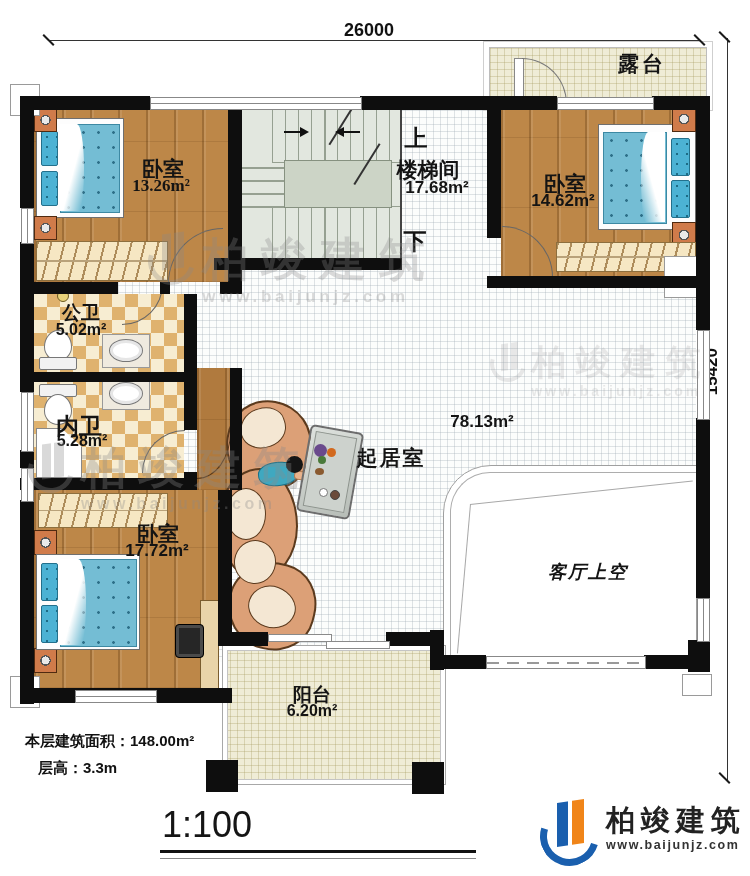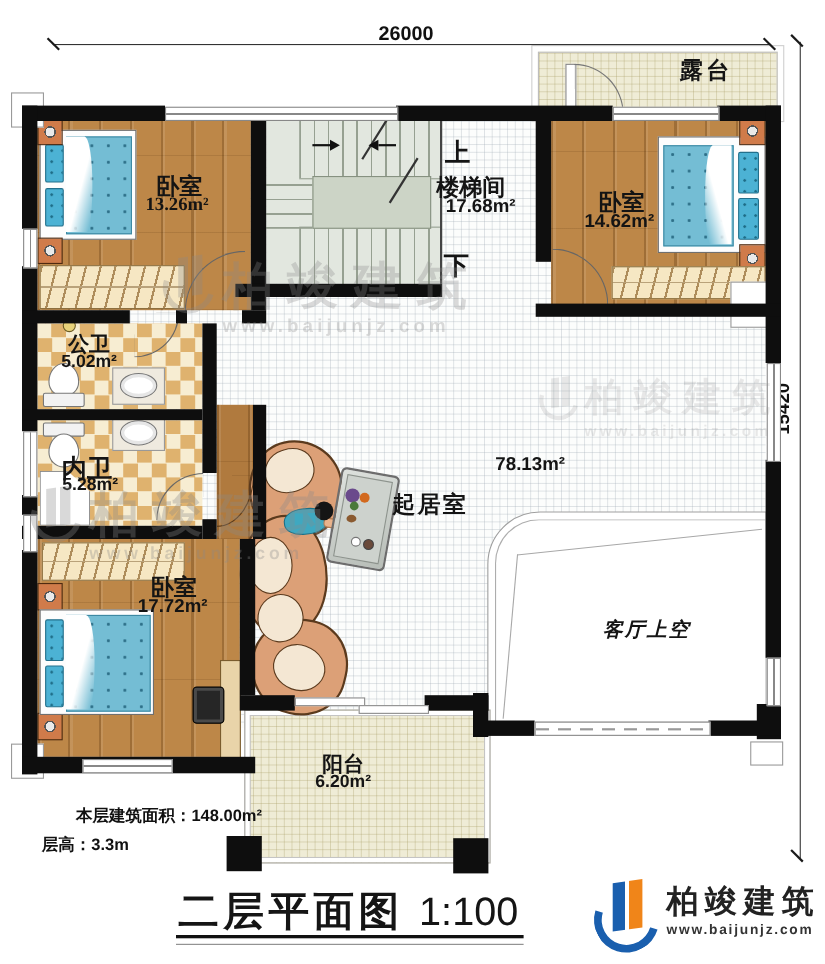--- a/index.html
+++ b/index.html
@@ -286,25 +286,24 @@
     <span class="bj-glyph"></span>
     <span><span class="wm-name">柏竣建筑</span>
     <span class="wm-url" style="font-size:14px;">www.baijunjz.com</span></span>
   </div>
   <div class="wm" style="left:28px;top:442px;font-size:45px;opacity:.32;">
     <span class="bj-glyph"></span>
     <span><span class="wm-name">柏竣建筑</span>
     <span class="wm-url" style="font-size:16px;">www.baijunjz.com</span></span>
   </div>
 
-  <div class="info" style="left:25px;top:732px;margin-left:44px;">本层建筑面积：148.00m²</div>
+  <div class="info" style="left:25px;top:732px;">本层建筑面积：148.00m²</div>
   <div class="info" style="left:25px;top:759px;margin-left:13px;">层高：3.3m</div>
 
   <div class="title-wrap" style="left:162px;top:804px;">
-    <span class="title-main">二层平面图</span>
     <span class="title-scale">1:100</span>
   </div>
   <div class="title-underline" style="left:160px;top:850px;width:316px;"></div>
 
   <div class="brand" style="left:540px;top:800px;">
     <span class="bj-glyph" style="font-size:56px;color:#1a5fae;--bar1:#1a5fae;--bar2:#f08519;"></span>
     <span>
       <span class="brand-name">柏竣建筑</span>
       <span class="brand-url">www.baijunjz.com</span>
     </span>

